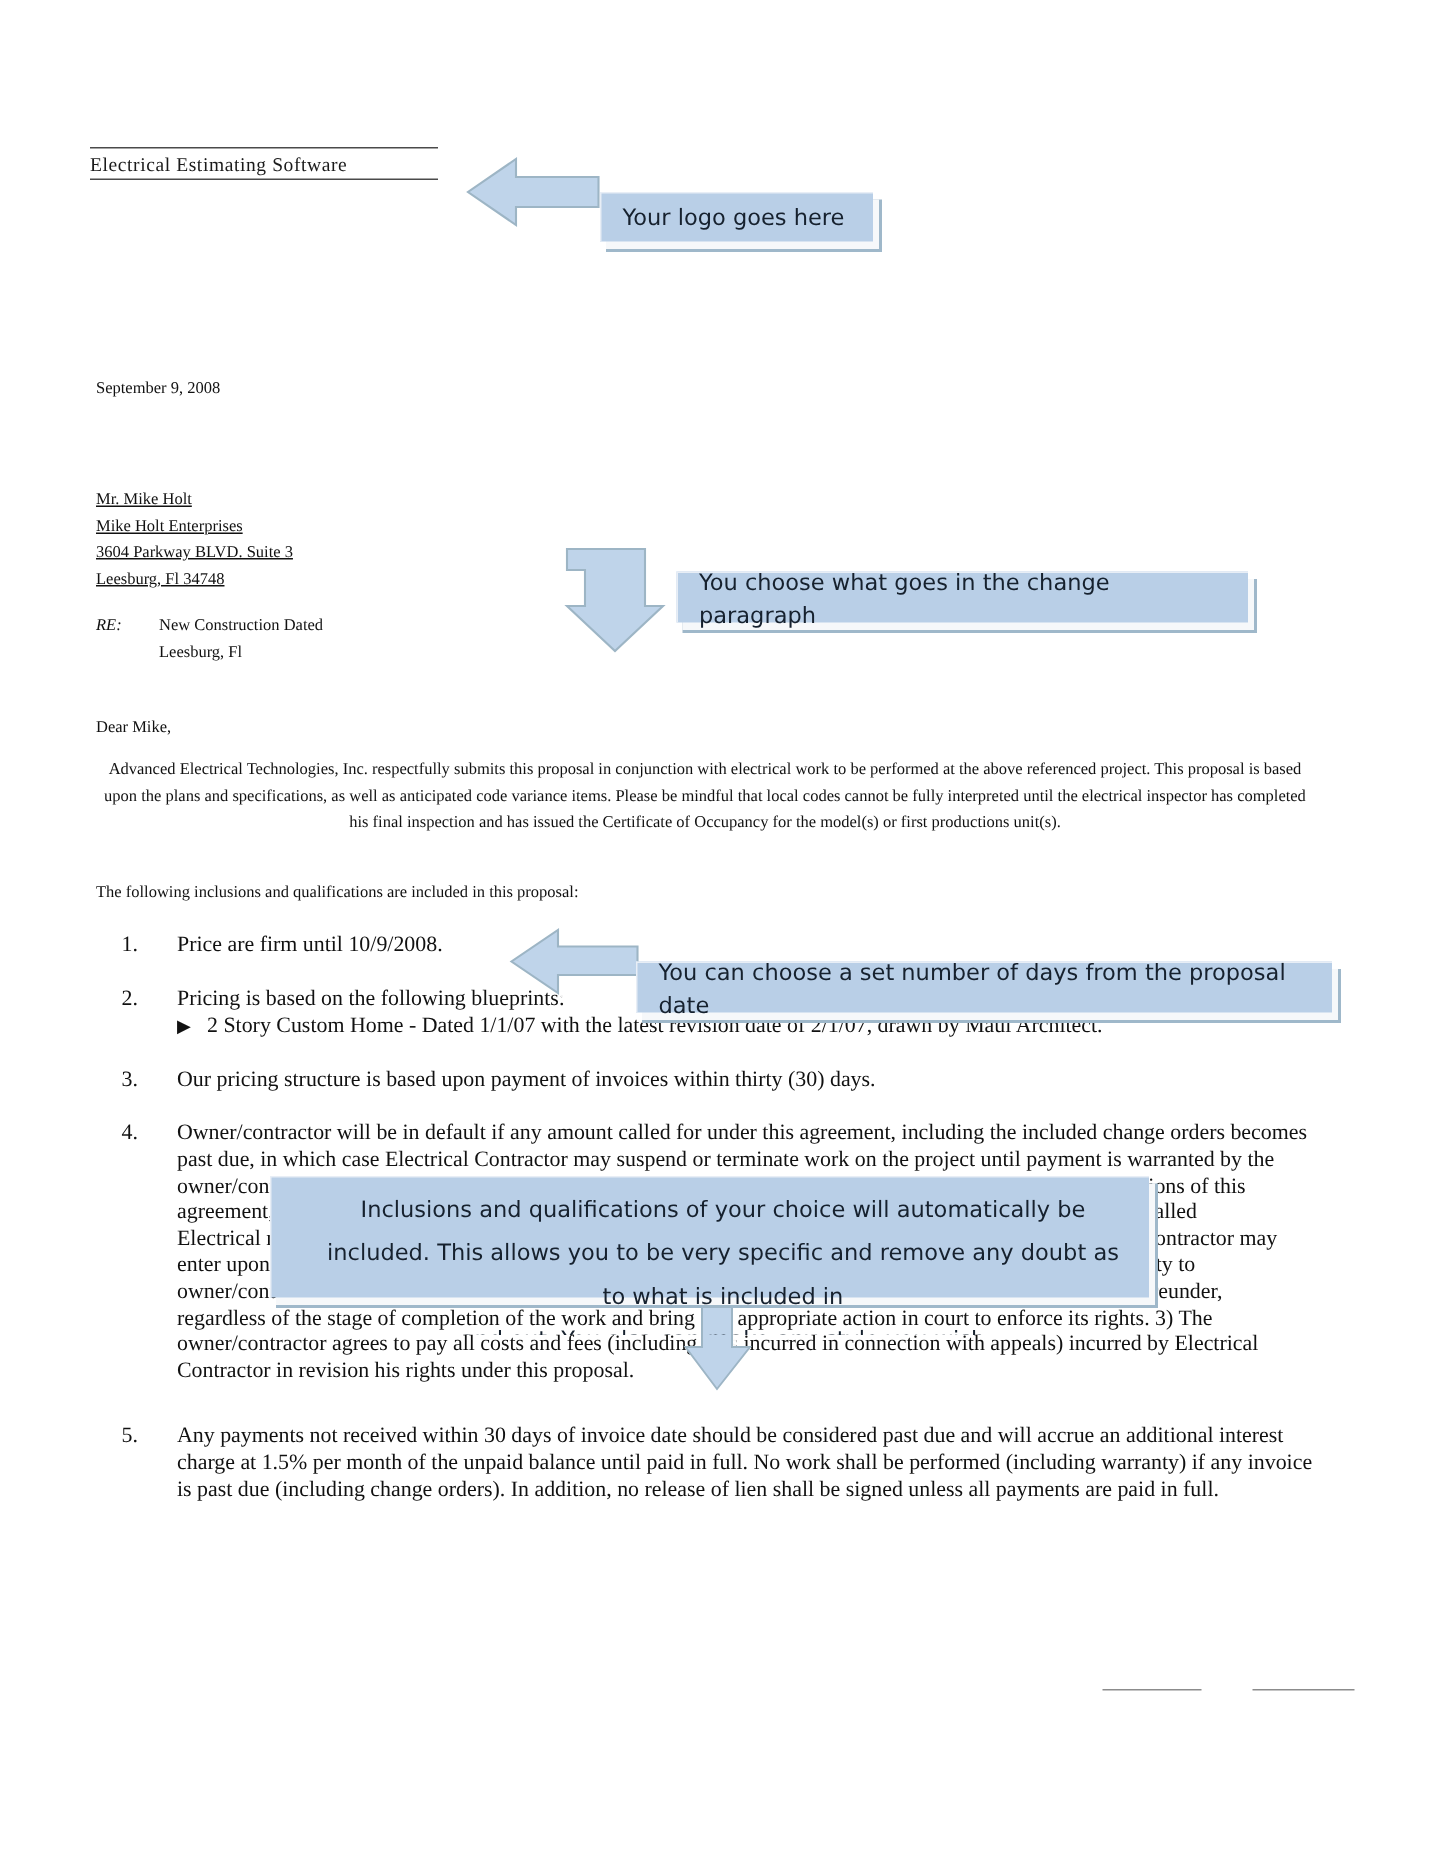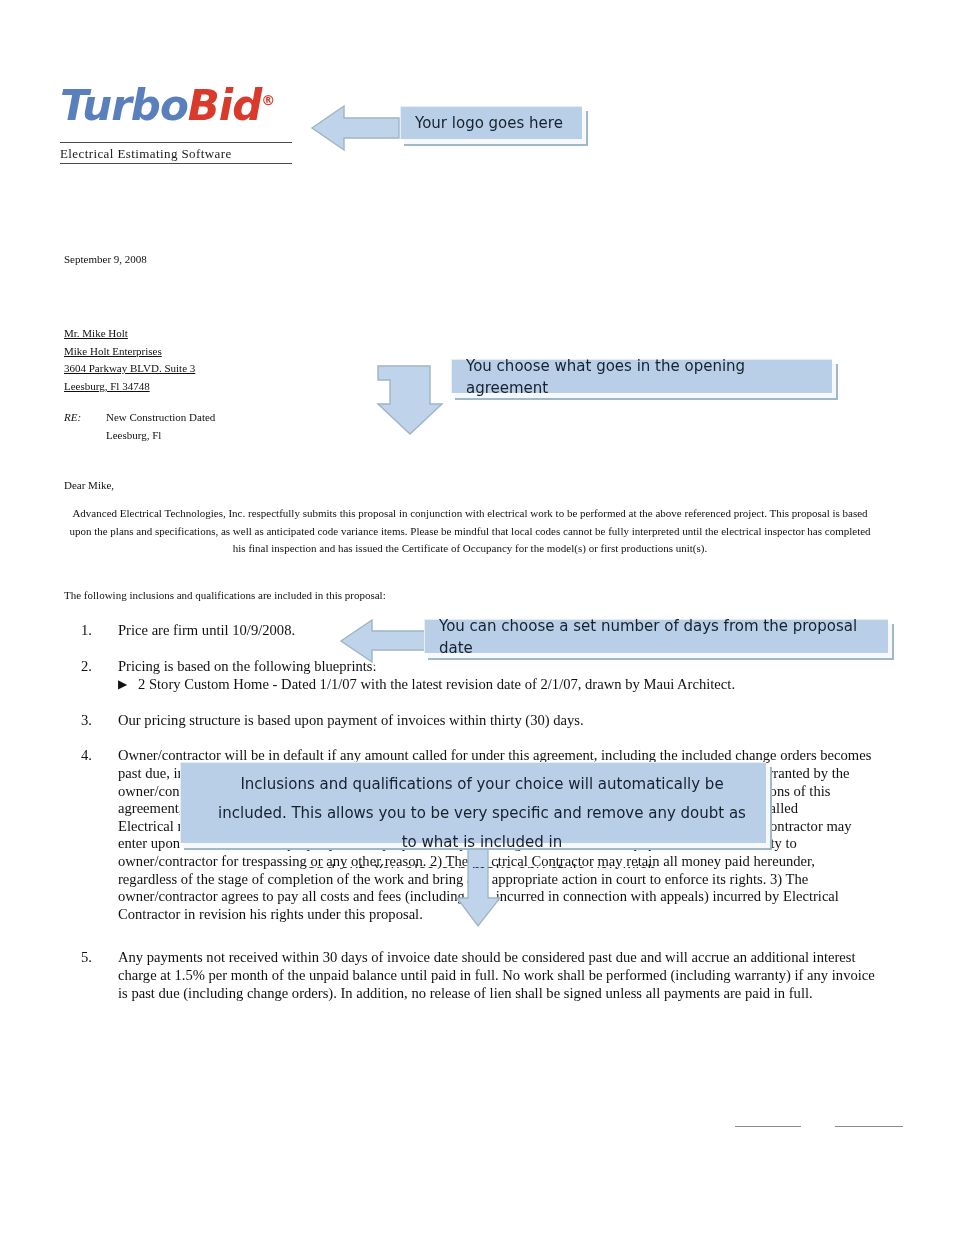--- a/index.html
+++ b/index.html
@@ -138,20 +138,21 @@
     border-top: 1px solid #e8eef6;
     border-left: 1px solid #e8eef6;
     box-shadow: 4px 5px 0 0 rgba(255,255,255,0.9),
                 5px 6px 0 1px #9fb8ca;
     font-family: "DejaVu Sans", sans-serif;
     font-size: 15px;
     color: #16212e;
     display: flex;
     align-items: center;
     box-sizing: border-box;
+    margin-top: 22px;
   }
   .callout-inner {
     padding: 0 14px;
     width: 100%;
     line-height: 22px;
   }
   .callout-logo {
     left: 400px;
     top: 106px;
     width: 182px;
@@ -191,21 +192,20 @@
   .arrow-svg {
     position: absolute;
   }
 </style>
 </head>
 <body>
 
 <div id="page">
 
   <div class="logo-block">
-    <div class="logo-word"><span class="logo-turbo">Turbo</span><span class="logo-bid">Bid</span><span class="logo-reg">®</span></div>
     <div class="logo-tagline">Electrical Estimating Software</div>
   </div>
 
   <svg class="arrow-svg" style="left:304px; top:100px;" width="100" height="56" viewBox="0 0 100 56">
     <g>
       <path d="M40,6 L40,18 L95,18 L95,38 L40,38 L40,50 L8,28 Z" fill="#ffffff" transform="translate(4,4)" opacity="0.95"></path>
       <path d="M40,6 L40,18 L95,18 L95,38 L40,38 L40,50 L8,28 Z" fill="#bfd4ea" stroke="#9db5c5" stroke-width="1.4"></path>
     </g>
   </svg>
   <div class="callout callout-logo">
@@ -229,21 +229,21 @@
     <div class="re-indent">Leesburg, Fl</div>
   </div>
 
   <svg class="arrow-svg" style="left:372px; top:360px;" width="78" height="82" viewBox="0 0 78 82">
     <g>
       <path d="M6,6 L58,6 L58,44 L70,44 L38,74 L6,44 L18,44 L18,20 L6,20 Z" fill="#ffffff" transform="translate(4,4)" opacity="0.95"></path>
       <path d="M6,6 L58,6 L58,44 L70,44 L38,74 L6,44 L18,44 L18,20 L6,20 Z" fill="#bfd4ea" stroke="#9db5c5" stroke-width="1.4"></path>
     </g>
   </svg>
   <div class="callout callout-opening">
-    <span class="callout-inner">You choose what goes in the opening agreement</span>
+    <span class="callout-inner">You choose what goes in the change paragraph</span>
   </div>
 
   <div class="doc-text salutation">Dear Mike,</div>
   <div class="doc-text intro-para">Advanced Electrical Technologies, Inc. respectfully submits this proposal in conjunction with electrical work to be performed at the above referenced project.   This proposal is based upon the plans and specifications, as well as anticipated code variance items. Please be mindful that local codes cannot be fully interpreted until the electrical inspector has completed his final inspection and has issued the Certificate of Occupancy for the model(s) or first productions unit(s).</div>
   <div class="doc-text following-line">The following inclusions and qualifications are included in this proposal:</div>
 
   <div class="olist">
 
     <div class="li-row">
       <span class="li-num">1.</span>

